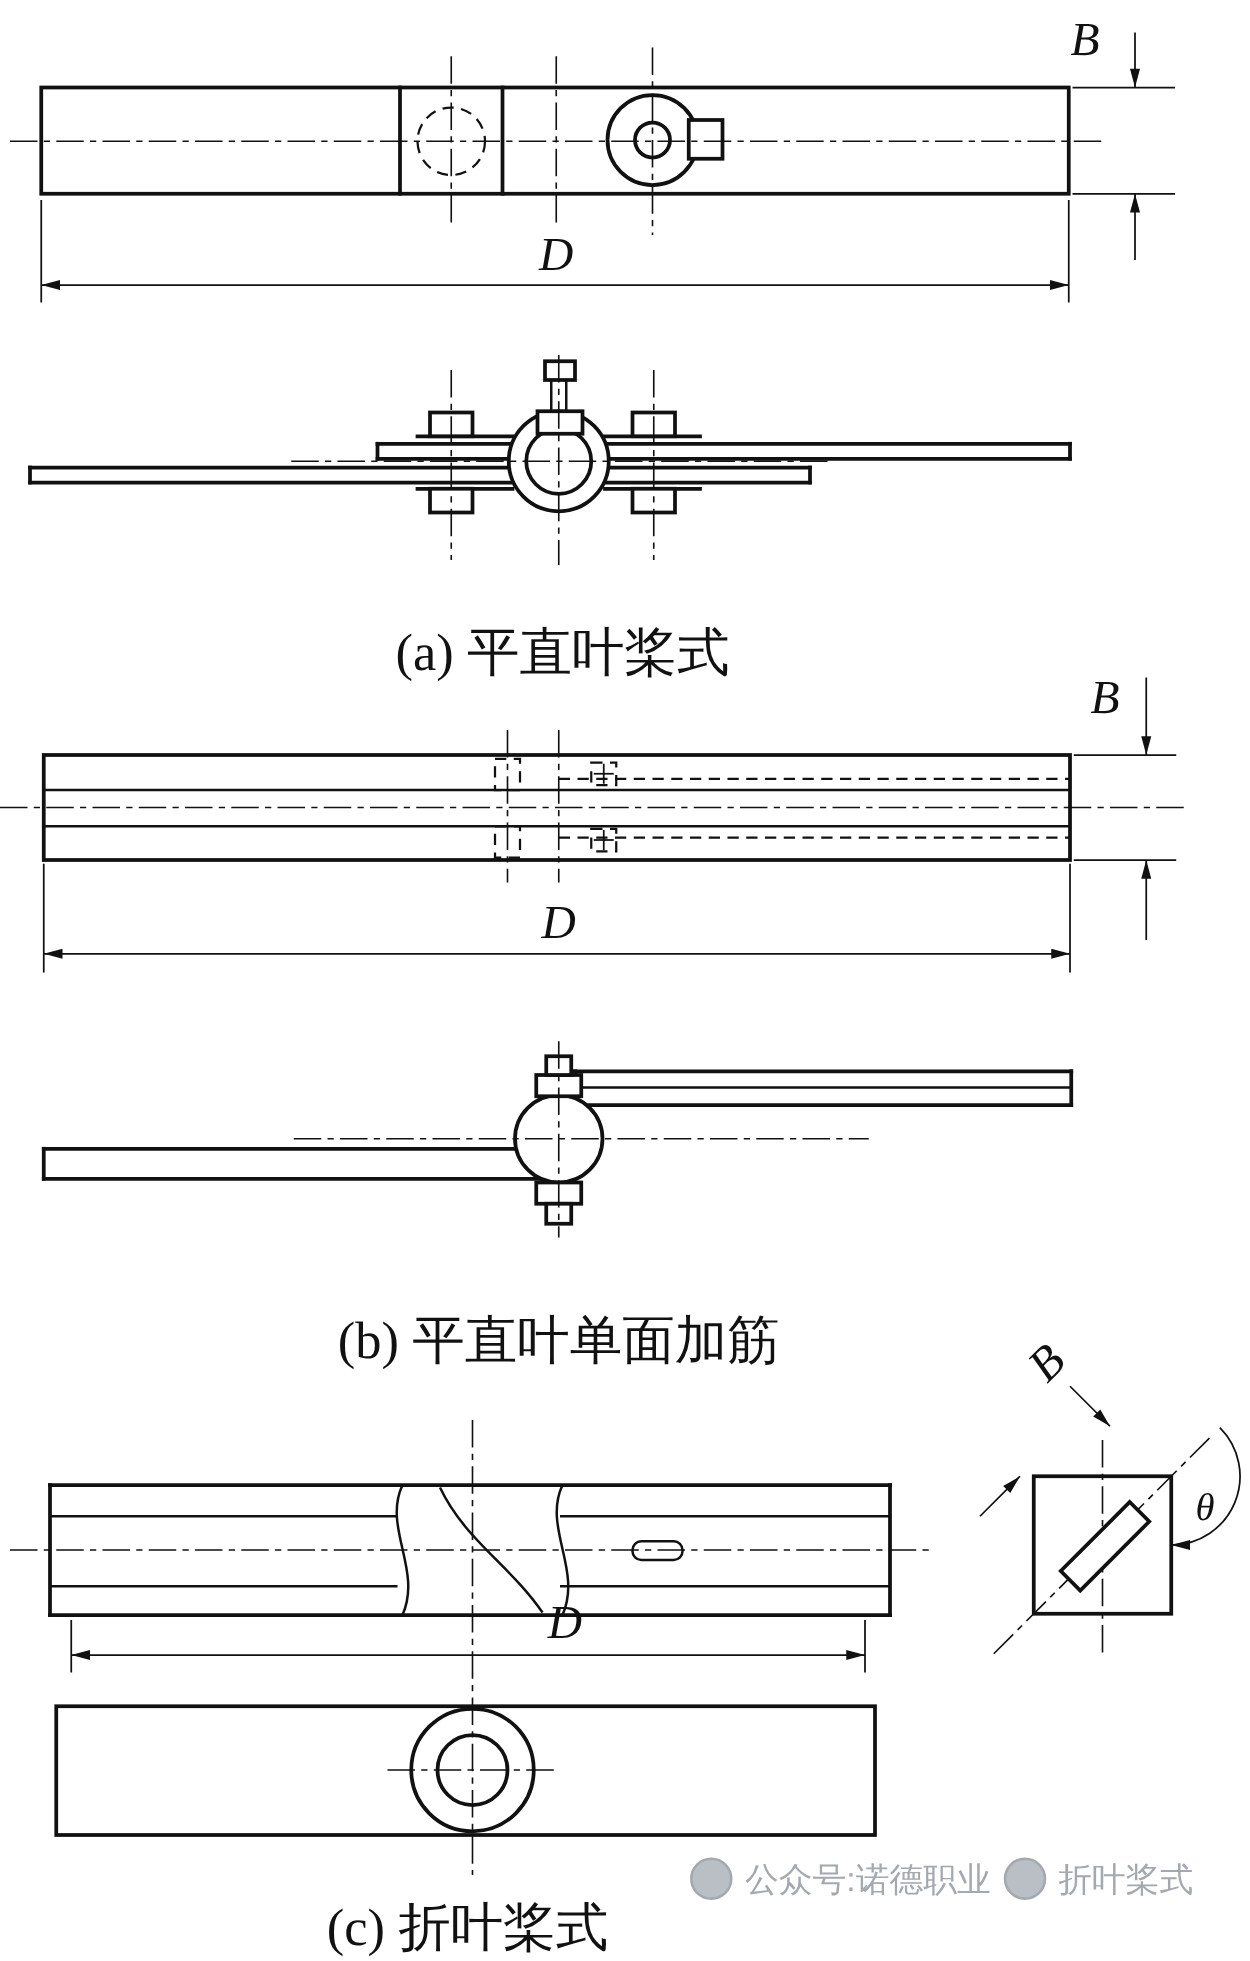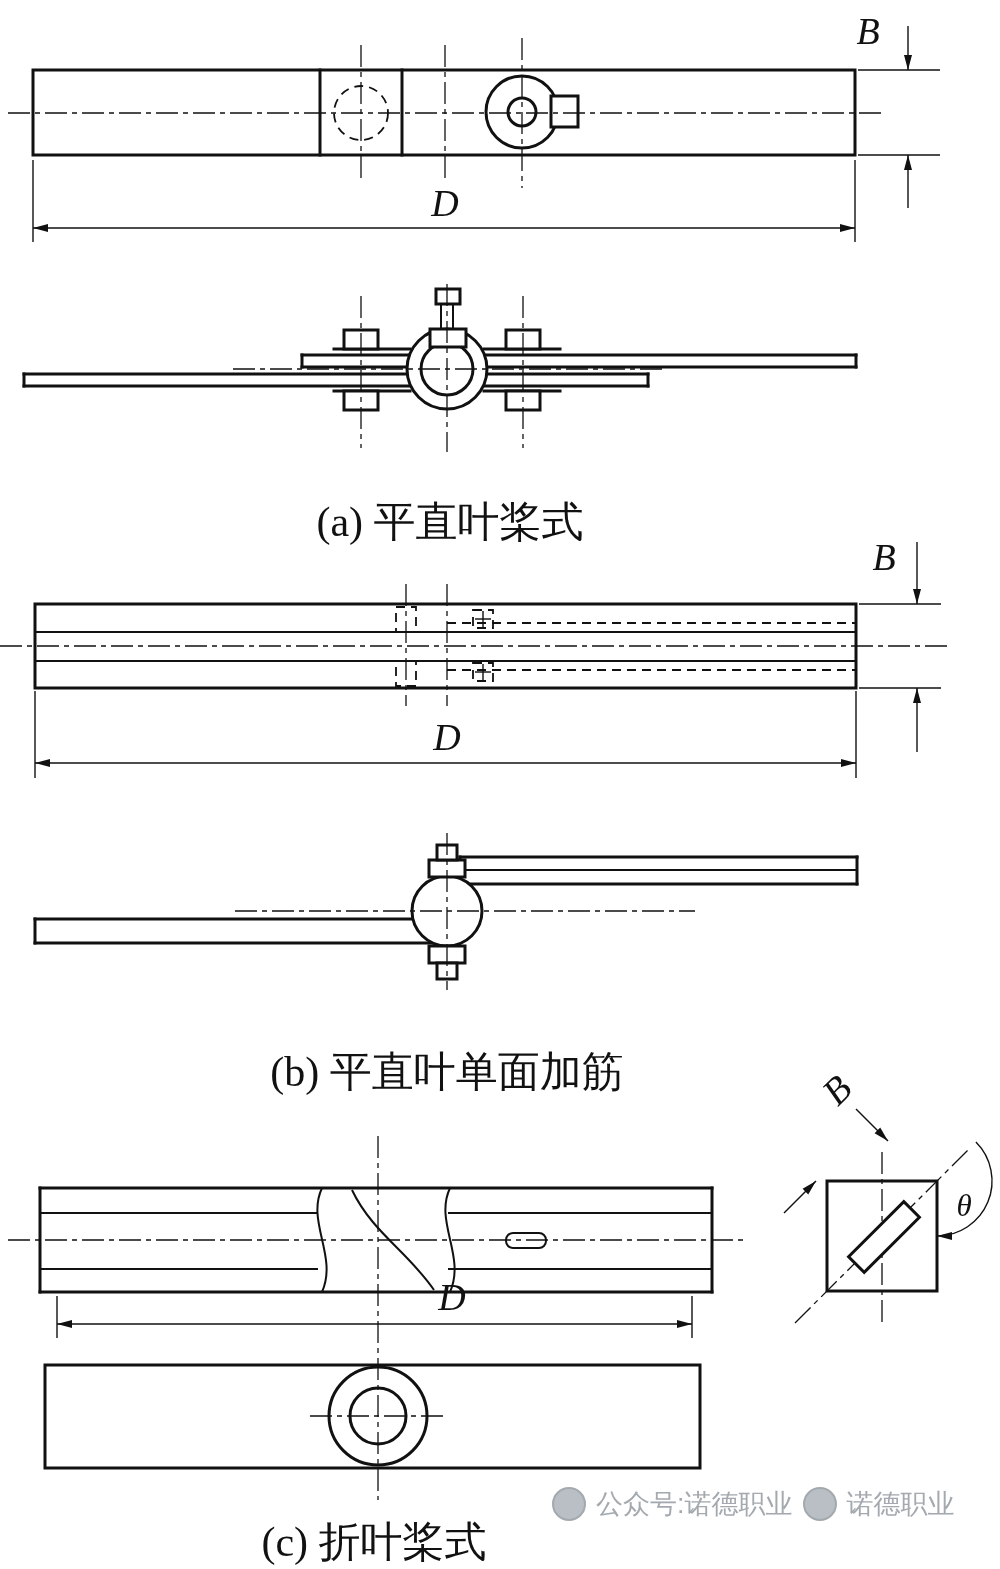--- a/index.html
+++ b/index.html
@@ -11,21 +11,21 @@
   .boldf { stroke:#111111; stroke-width:3;   fill:#ffffff; stroke-linecap:square; }
   .med   { stroke:#111111; stroke-width:2;   fill:none; }
   .thin  { stroke:#111111; stroke-width:1.4; fill:none; }
   .cl    { stroke:#111111; stroke-width:1.3; fill:none; stroke-dasharray:22 5 5 5; } 
   .hid   { stroke:#111111; stroke-width:1.8; fill:none; stroke-dasharray:9 6; }      
 
   text.dim   { font:italic 38px "Liberation Serif", serif; fill:#111111; }
   text.theta { font:italic 31px "Liberation Serif", serif; fill:#111111; }
   text.cap   { font:42px "Liberation Serif", serif; fill:#111111; }
 
-  .watermark { position:absolute; left:552px; top:1486px; display:flex; align-items:center;
+  .watermark { position:absolute; left:552px; top:1486px; display:flex; align-items:flex-start;
                gap:10px; color:#9aa0a6; font-size:27px; opacity:.9; white-space:nowrap; }
   .wm-icon   { width:30px; height:30px; border-radius:50%; background:#b3b8bf;
                border:2px solid #9aa0a6; display:inline-block; flex:none; }
 </style>
 </head>
 <body>
 
 <svg width="1000" height="1569" viewBox="0 0 1000 1569">
 
   <defs>
@@ -202,14 +202,14 @@
     <line class="cl" x1="310" y1="1416" x2="446" y2="1416"></line>
   </g>
 
   <text class="cap" x="374" y="1556" text-anchor="middle">(c) 折叶桨式</text>
 </svg>
 
 <div class="watermark">
   <span class="wm-icon"></span>
   <span class="wm-text">公众号:诺德职业</span>
   <span class="wm-icon"></span>
-  <span class="wm-text">诺德职业</span>
+  <span class="wm-text">折叶桨式</span>
 </div>
 
 </body></html>

